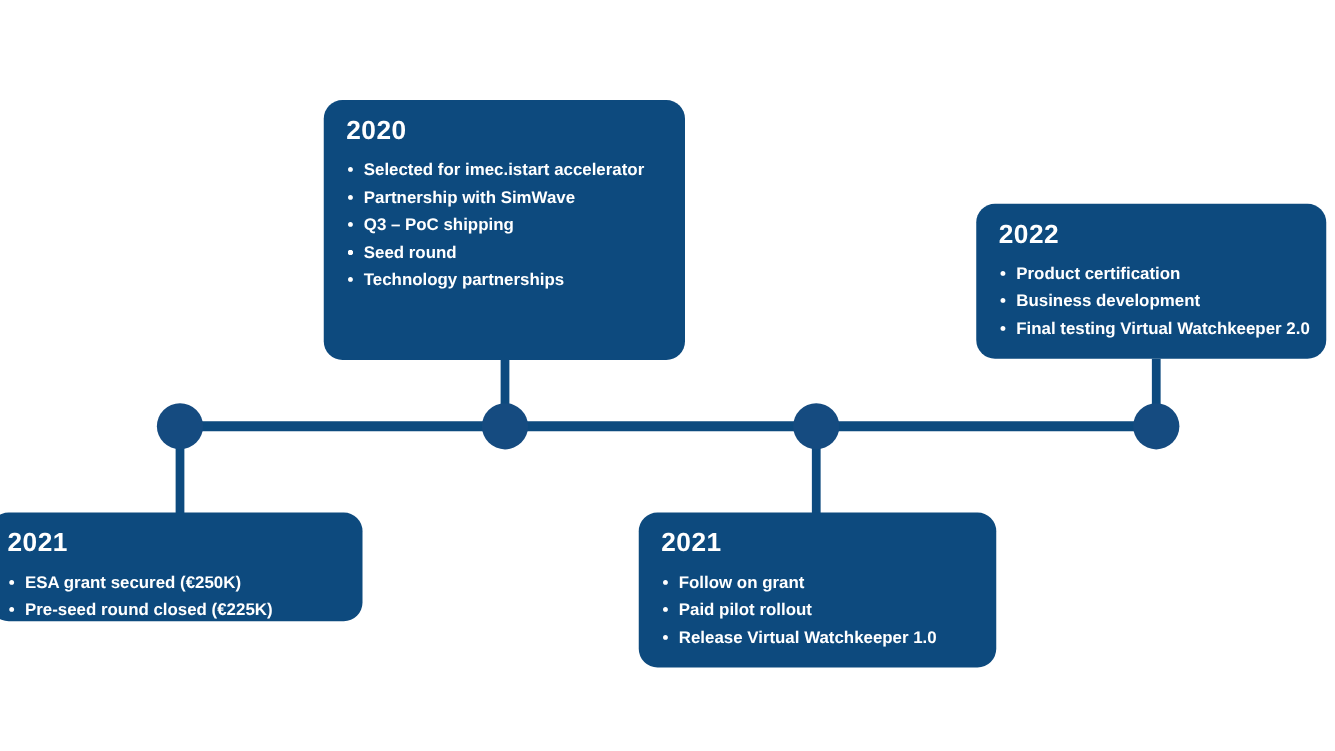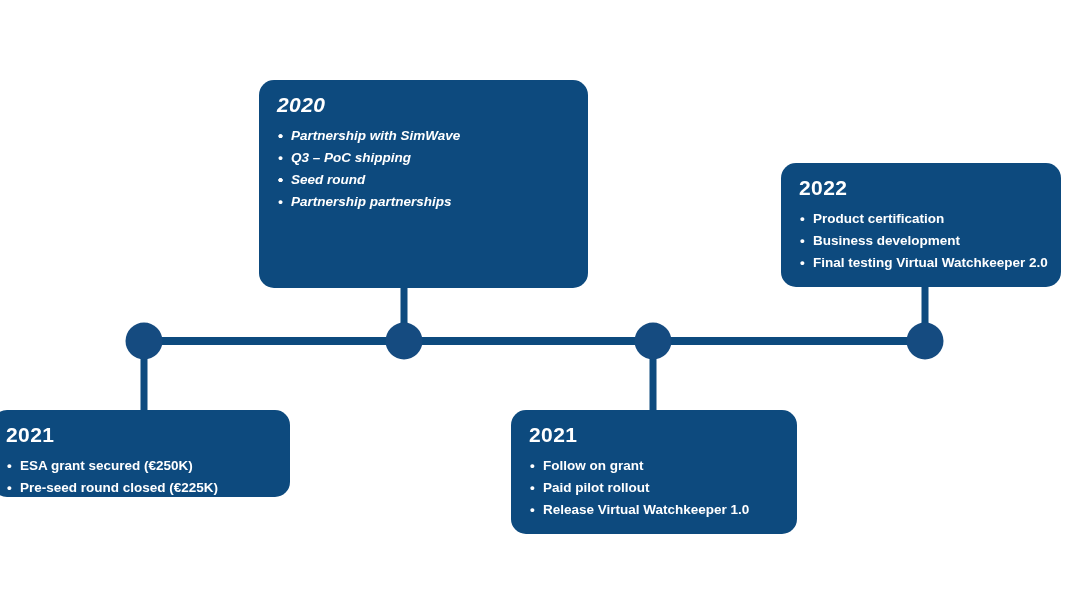--- a/index.html
+++ b/index.html
@@ -76,21 +76,21 @@
     white-space: nowrap;
   }
   .card-list li .bullet {
     position: absolute;
     left: 1px;
     top: 0;
     line-height: 22px;
   }
 
   
-  #card-2020 { left: 259px; top: 80px;  width: 329px; height: 208px; font-style: italic; }
+  #card-2020 { left: 259px; top: 80px;  width: 289px; height: 208px; }
   #card-2022 { left: 781px; top: 163px; width: 280px; height: 124px; }
   #card-2019 { left: -8px;  top: 410px; width: 298px; height: 87px;  padding-left: 14px; }
   #card-2021 { left: 511px; top: 410px; width: 286px; height: 124px; }
 
   
   #conn-2020 { left: 404px; top: 288px; height: 53px; }
   #conn-2022 { left: 925px; top: 287px; height: 54px; }
   #conn-2019 { left: 144px; top: 341px; height: 72px; }
   #conn-2021 { left: 653px; top: 341px; height: 72px; }
 
@@ -115,20 +115,21 @@
   <div class="dot" id="dot-2019"></div>
   <div class="dot" id="dot-2020"></div>
   <div class="dot" id="dot-2021"></div>
   <div class="dot" id="dot-2022"></div>
 
   <div class="card" id="card-2020">
     <div class="card-year">2020</div>
     <ul class="card-list">
       <li>
         <span class="bullet">•</span>
+        <span>Selected for imec.istart accelerator</span>
       </li>
       <li>
         <span class="bullet">•</span>
         <span>Partnership with SimWave</span>
       </li>
       <li>
         <span class="bullet">•</span>
         <span>Q3 – PoC shipping</span>
       </li>
       <li>
@@ -136,21 +137,21 @@
       </li>
       <li>
         <span class="bullet">•</span>
       </li>
       <li>
         <span class="bullet">•</span>
         <span>Seed round</span>
       </li>
       <li>
         <span class="bullet">•</span>
-        <span>Partnership partnerships</span>
+        <span>Technology partnerships</span>
       </li>
     </ul>
   </div>
 
   <div class="card" id="card-2022">
     <div class="card-year">2022</div>
     <ul class="card-list">
       <li>
         <span class="bullet">•</span>
         <span>Product certification</span>

